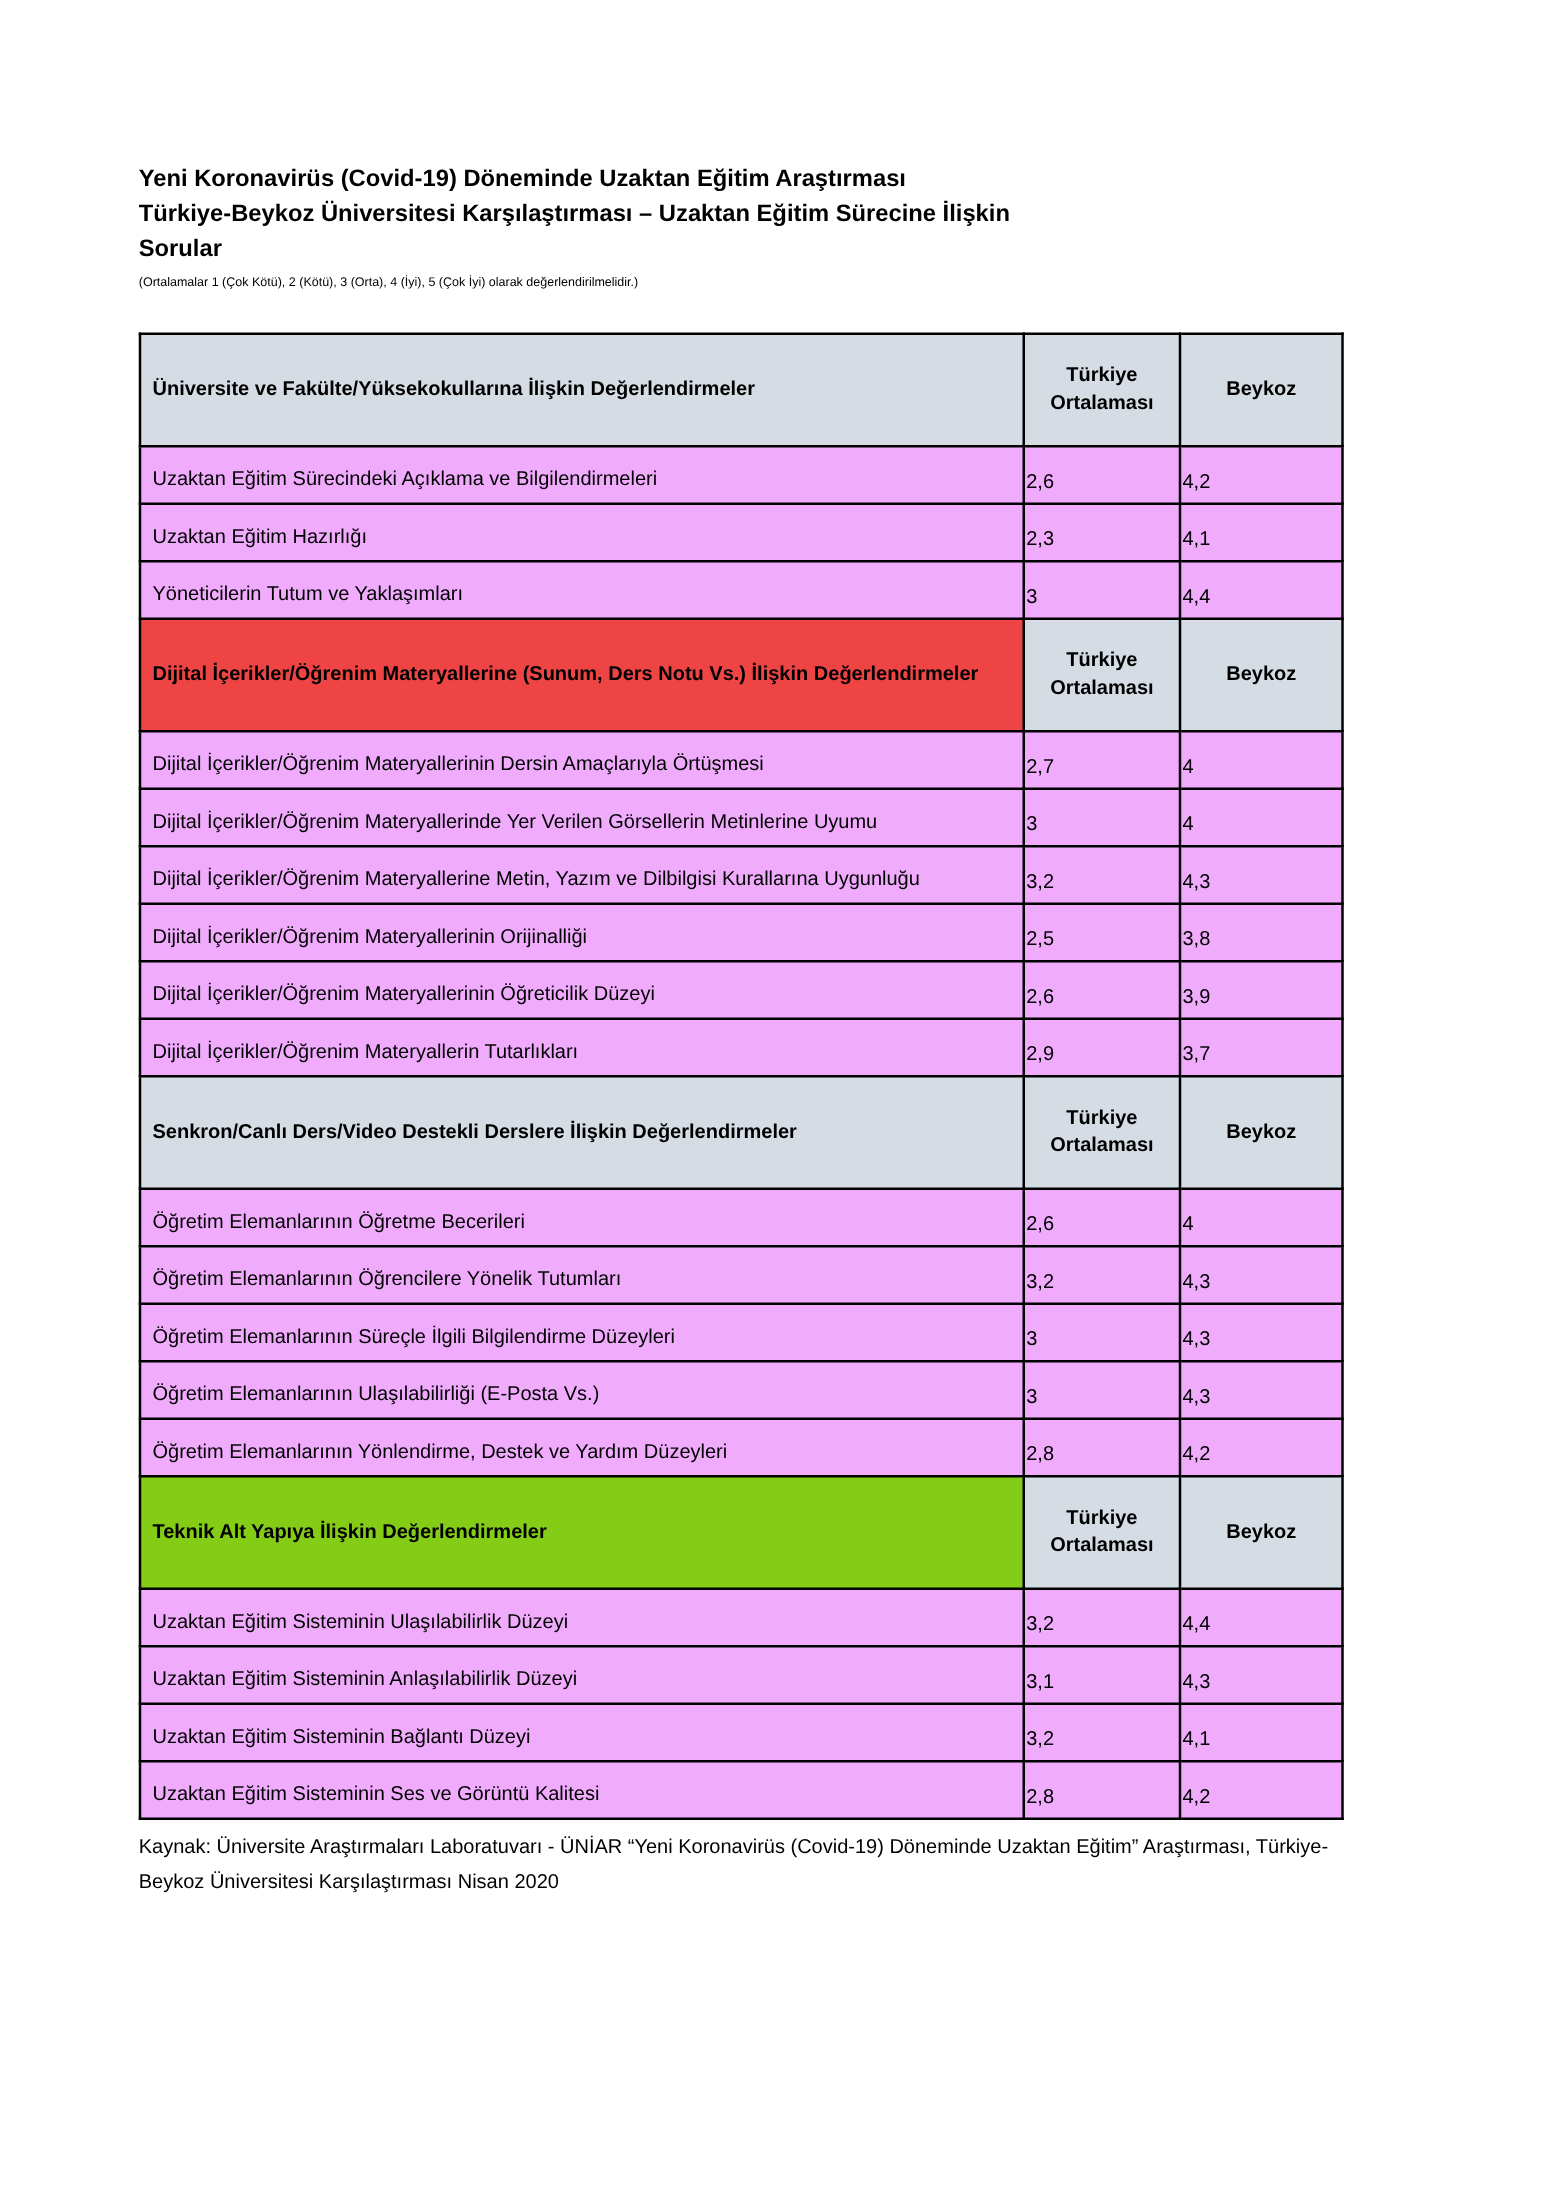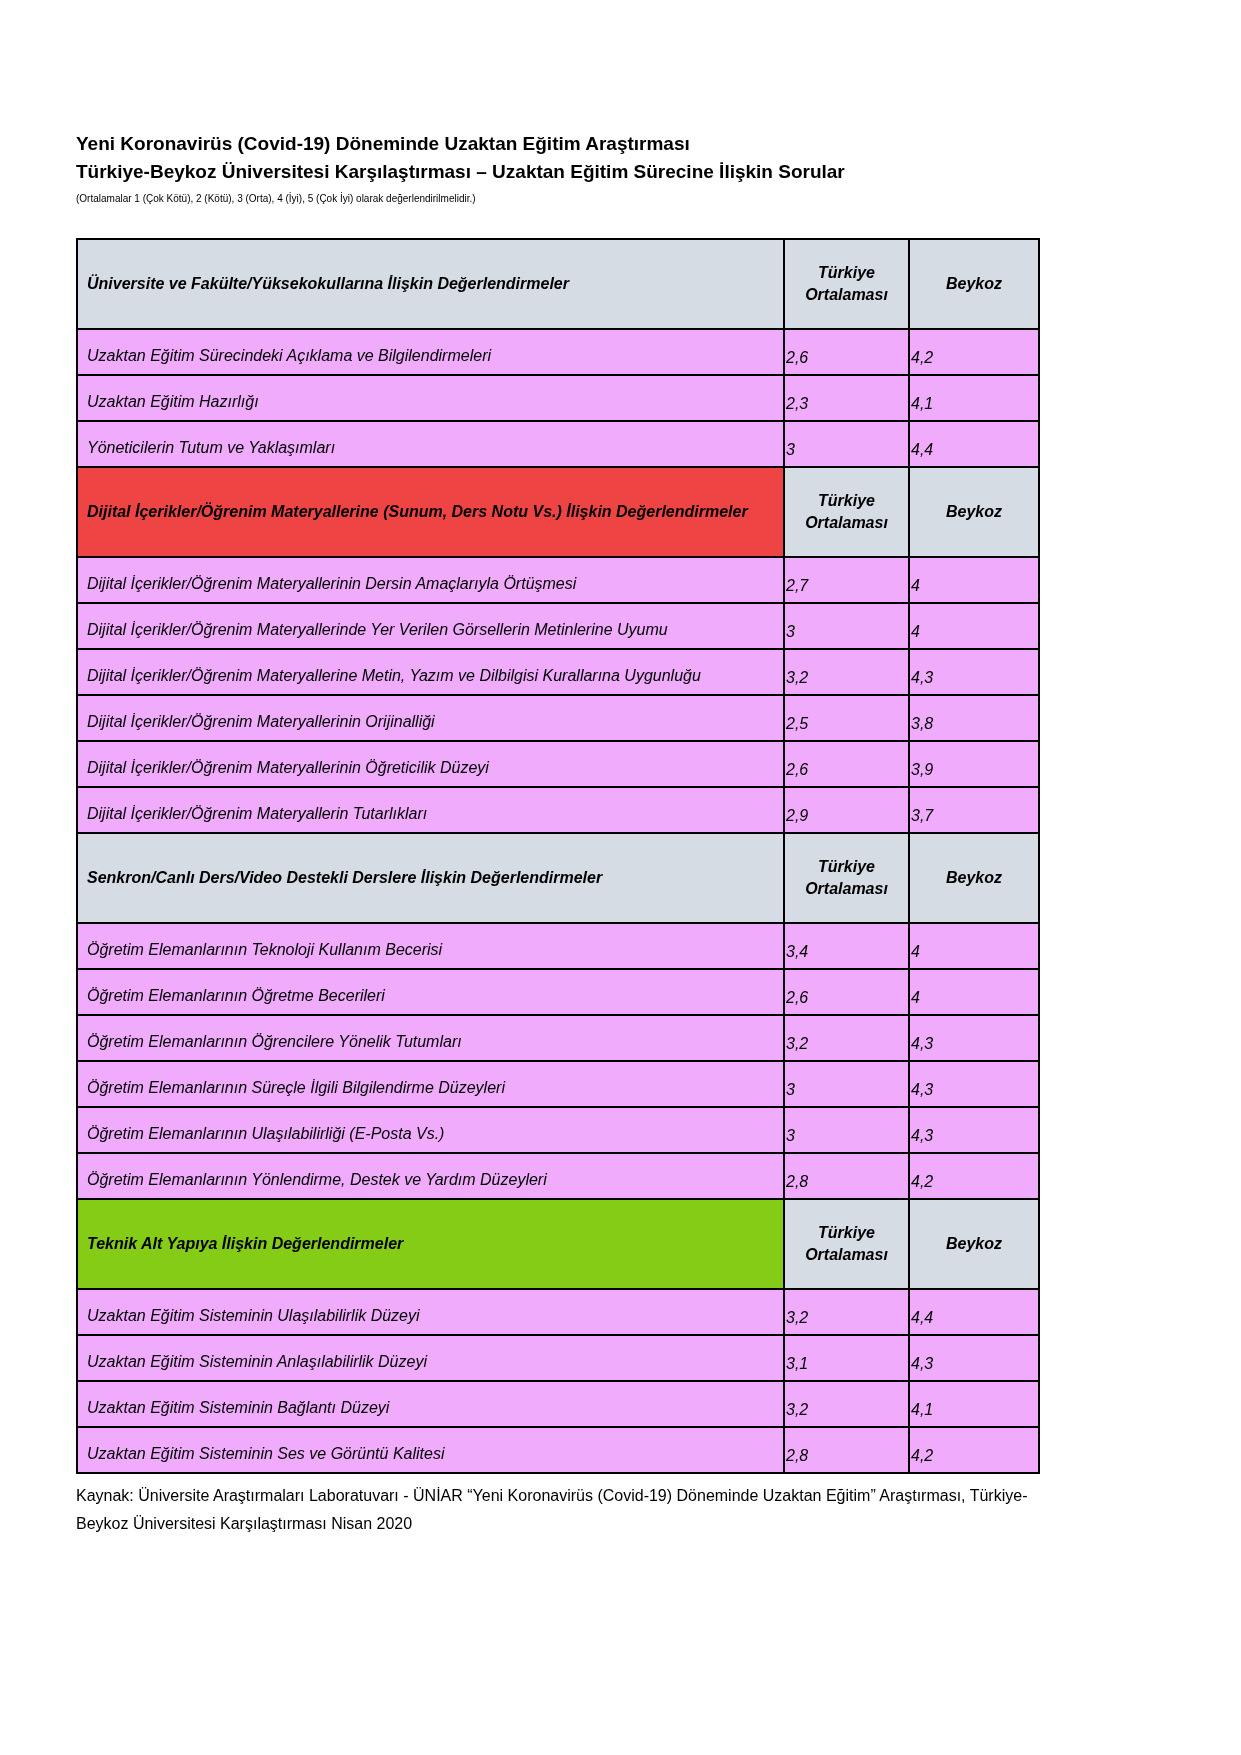--- a/index.html
+++ b/index.html
@@ -8,41 +8,40 @@
     background: #ffffff;
   }
   .page {
     position: relative;
     width: 1012px;
     min-height: 1755px;
     background: #ffffff;
     color: #000000;
     font-family: "Liberation Sans", sans-serif;
     box-sizing: border-box;
-    padding: 130px 145px 40px 76px;
+    padding: 130px 145px 40px 111px;
     border-radius: 32px;
   }
   .title-line {
     font-size: 19px;
     font-weight: bold;
     line-height: 28px;
     margin: 0;
   }
   .note-line {
     font-size: 10px;
     line-height: 26px;
     margin: 0;
   }
   table.survey {
     border-collapse: collapse;
     table-layout: fixed;
     width: 962px;
     margin-top: 26px;
     border: 2px solid #000;
-    font-style: italic;
   }
   table.survey td {
     border: 2px solid #000;
     font-size: 16px;
     box-sizing: border-box;
   }
   tr.section-header-row td {
     height: 90px;
     font-weight: bold;
     vertical-align: middle;
@@ -146,25 +145,20 @@
           <td class="label-cell">Dijital İçerikler/Öğrenim Materyallerin Tutarlıkları</td>
           <td class="value-cell">2,9</td>
           <td class="value-cell">3,7</td>
         </tr>
         <tr class="section-header-row">
           <td class="label-cell" style="background: rgb(214, 220, 228);">Senkron/Canlı Ders/Video Destekli Derslere İlişkin Değerlendirmeler</td>
           <td class="col-header-cell" style="background: rgb(214, 220, 228);">Türkiye Ortalaması</td>
           <td class="col-header-cell" style="background: rgb(214, 220, 228);">Beykoz</td>
         </tr>
         <tr class="data-row">
-          <td class="label-cell">Öğretim Elemanlarının Teknoloji Kullanım Becerisi</td>
-          <td class="value-cell">3,4</td>
-          <td class="value-cell">4</td>
-        </tr>
-        <tr class="data-row">
           <td class="label-cell">Öğretim Elemanlarının Öğretme Becerileri</td>
           <td class="value-cell">2,6</td>
           <td class="value-cell">4</td>
         </tr>
         <tr class="data-row">
           <td class="label-cell">Öğretim Elemanlarının Öğrencilere Yönelik Tutumları</td>
           <td class="value-cell">3,2</td>
           <td class="value-cell">4,3</td>
         </tr>
         <tr class="data-row">

